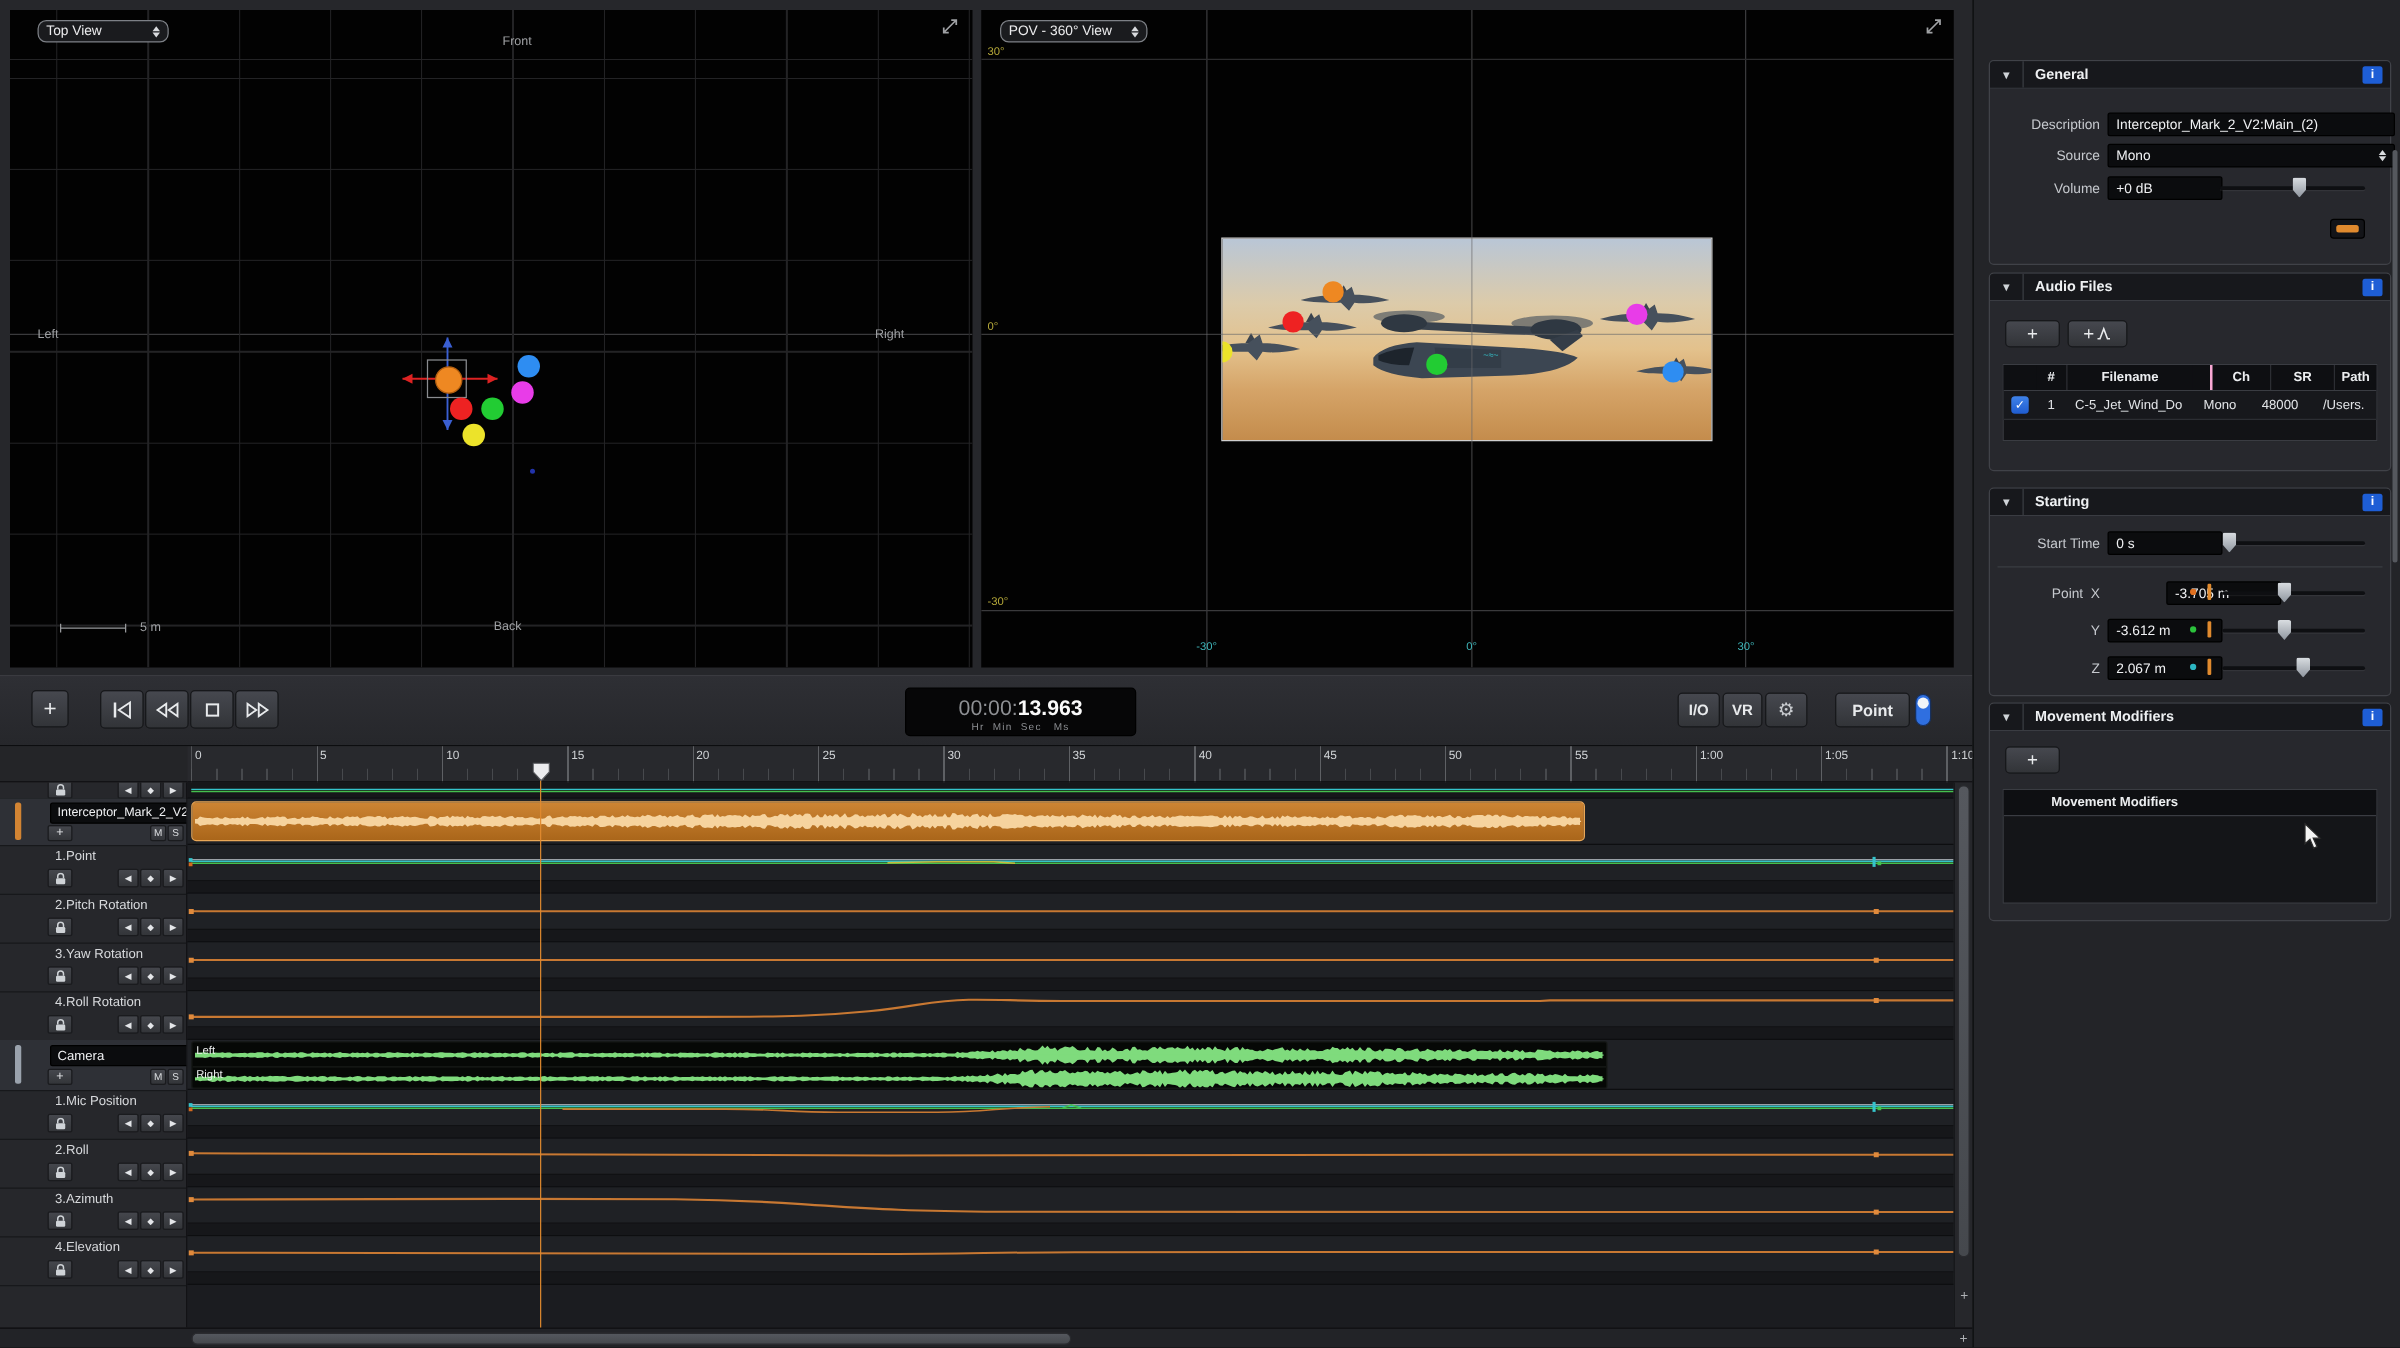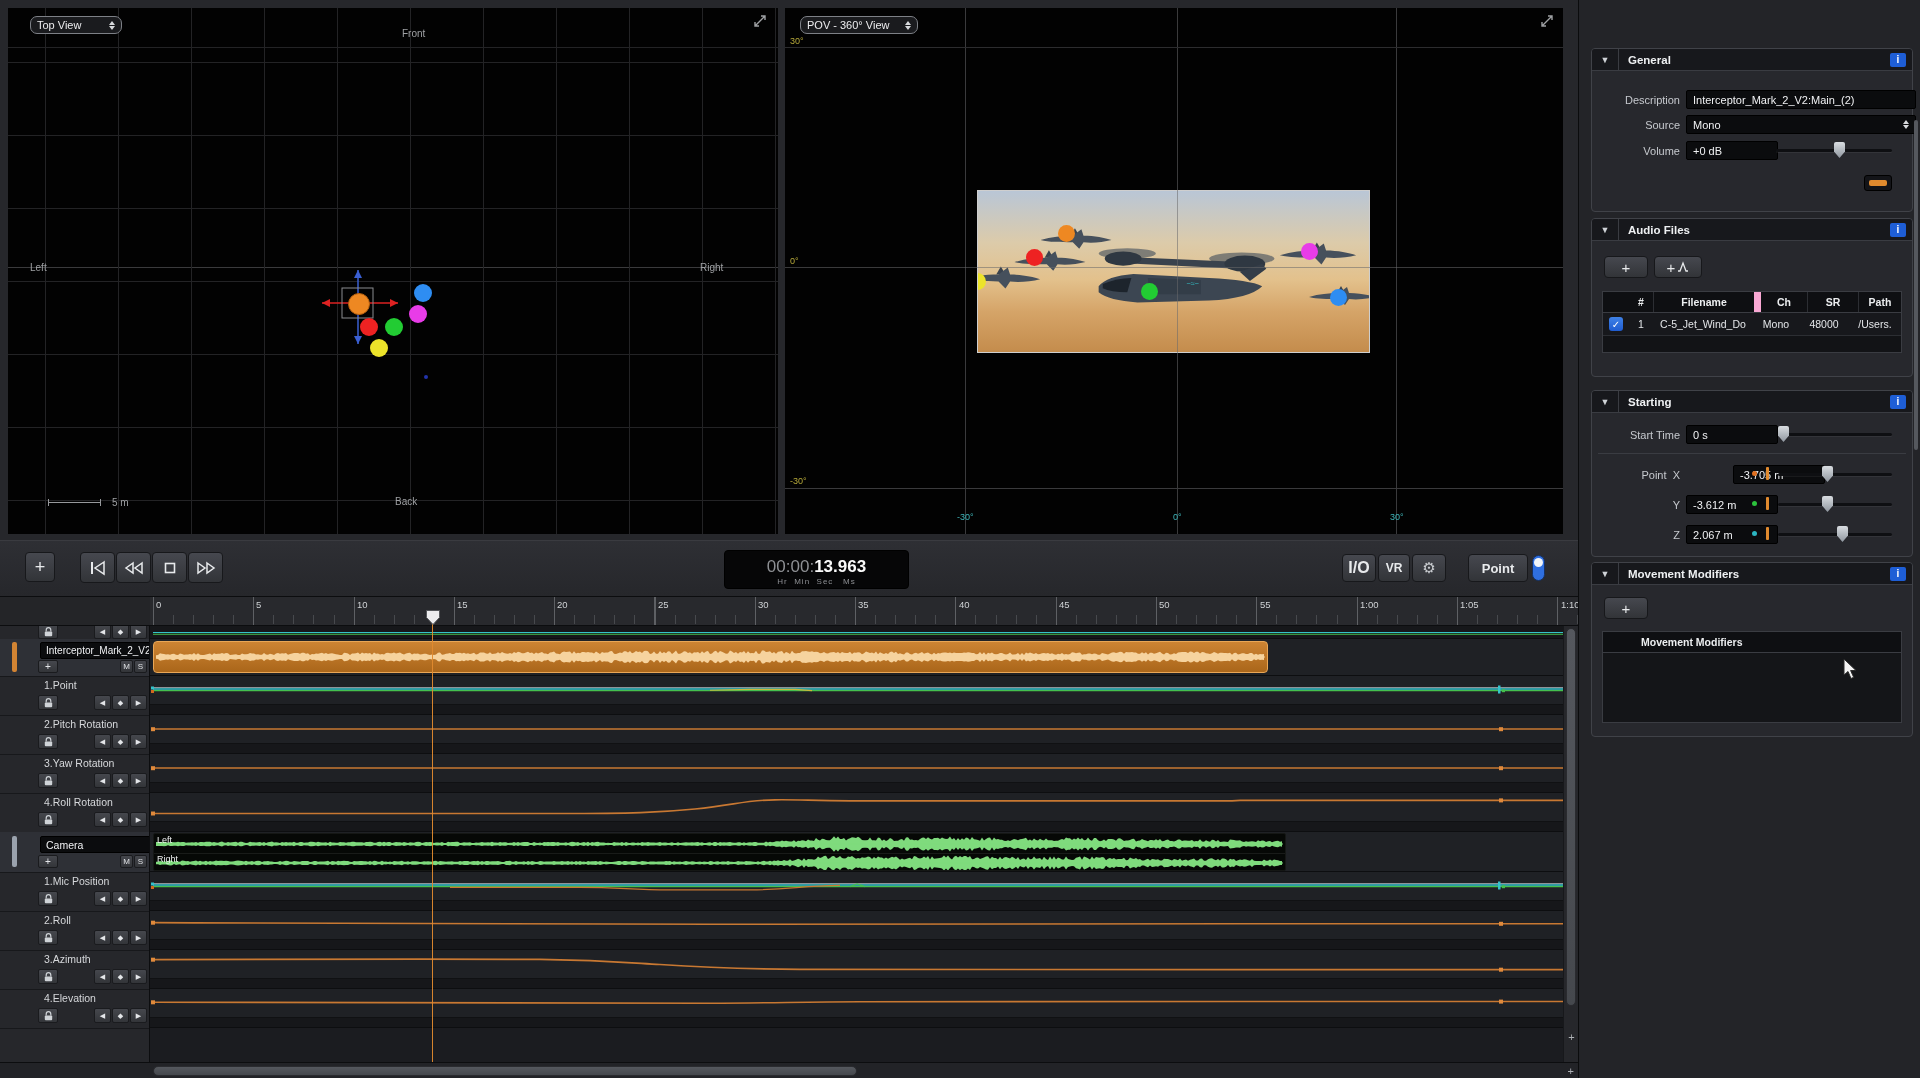--- a/index.html
+++ b/index.html
@@ -101,21 +101,21 @@
         <path d="M44 82 l-4 -8 h8 Z" fill="#3a5fd2"></path>
       <rect x="28" y="26" width="31" height="30" fill="none" stroke="#8a8c90" stroke-width="1"></rect>
     </svg>
     <div class="dot" style="left:340px;top:285px;width:20px;height:20px;background:#ee8822;border:1px solid #b35f10;"></div>
     <div class="dot" style="left:406px;top:276px;width:18px;height:18px;background:#2e8df2;"></div>
     <div class="dot" style="left:401px;top:297px;width:18px;height:18px;background:#e83ce8;"></div>
     <div class="dot" style="left:352px;top:310px;width:18px;height:18px;background:#ee2222;"></div>
     <div class="dot" style="left:377px;top:310px;width:18px;height:18px;background:#22cc33;"></div>
     <div class="dot" style="left:362px;top:331px;width:18px;height:18px;background:#ece32a;"></div>
     <div class="dot" style="left:416px;top:367px;width:4px;height:4px;background:#2233aa;"></div>
-    <div class="selectbox abs" style="left:22px;top:8px;width:92px;">
+    <div class="selectbox abs" style="left:22px;top:8px;width:105px;">
       <span>Top View</span>
       <span class="stepper">
           <i class="up"></i>
           <i class="dn"></i>
         </span>
     </div>
     <svg class="abs" style="left:744px;top:5px;" width="16" height="16" viewBox="0 0 16 16">
       <path d="M3 13 L13 3 M9 3 h4 v4 M7 13 h-4 v-4" stroke="#9fa1a4" stroke-width="1.4" fill="none"></path>
     </svg>
   </div>
@@ -210,21 +210,21 @@
       <svg width="22" height="18" viewBox="0 0 22 18">
           <path d="M3 4 L10 9 L3 14 Z M12 4 L19 9 L12 14 Z" fill="none" stroke="#e8eaec" stroke-width="1.5"></path>
         </svg>
     </div>
     <div class="timecode abs" style="left:695px;top:9px;width:185px;height:39px;padding-top:6px;margin-left:29px;">
       <span style="font-size:17px;"><span style="color:#8e9094;">00:00:</span><b style="color:#fafafa;">13.963</b></span>
       <div class="tc-units">
         <span>Hr</span>&nbsp;&nbsp;<span>Min</span>&nbsp;&nbsp;<span>Sec</span>&nbsp;&nbsp;&nbsp;<span>Ms</span>
       </div>
     </div>
-    <div class="btn abs" style="left:1342px;top:13px;width:34px;height:28px;font-size:16px;font-weight:bold;">I/O</div>
+    <div class="btn abs" style="left:1342px;top:13px;width:34px;height:28px;font-size:12px;font-weight:bold;">I/O</div>
     <div class="btn abs" style="left:1378px;top:13px;width:32px;height:28px;font-size:12px;font-weight:bold;">VR</div>
     <div class="btn abs" style="left:1412px;top:13px;width:34px;height:28px;font-size:15px;color:#c9ccd0;">
       <span>⚙</span>
     </div>
     <div class="btn abs" style="left:1468px;top:13px;width:60px;height:28px;font-size:13px;font-weight:bold;">Point</div>
     <div class="abs" style="left:1532px;top:14px;width:13px;height:26px;background:#2f6fe0;border-radius:7px;border:1px solid #17305e;">
       <div style="width:9px;height:9px;border-radius:50%;background:#f2f5f8;margin:2px auto 0;"></div>
     </div>
   </div>
 
@@ -572,21 +572,21 @@
         <svg width="12" height="12" viewBox="0 0 12 12" style="margin-left:2px;">
             <path d="M1 10 h2 L6 2 L9 10 h2" stroke="#e8eaec" stroke-width="1.3" fill="none"></path>
           </svg>
       </div>
 
       <div class="abs" style="left:10px;top:72px;width:300px;height:62px;border:1px solid #3a3c42;background:#121316;">
         <div style="display:flex;height:20px;border-bottom:1px solid #3a3c42;background:#0e0f12;">
           <div class="tblh" style="width:26px;"></div>
           <div class="tblh" style="width:24px;">#</div>
           <div class="tblh" style="width:100px;border-left:1px solid #2c2e33;">Filename</div>
-          <div class="tblh" style="width:46px;border-left:7px solid #f9a8d4;">Ch</div>
+          <div class="tblh" style="width:46px;border-left:2px solid #f9a8d4;margin-left:14px;">Ch</div>
           <div class="tblh" style="width:50px;border-left:1px solid #2c2e33;">SR</div>
           <div class="tblh" style="flex:1;border-left:1px solid #2c2e33;">Path</div>
         </div>
         <div style="display:flex;height:22px;border-bottom:1px solid #2c2e33;background:#17181c;align-items:center;">
           <div class="tblc" style="width:26px;">
             <span style="width:14px;height:14px;background:linear-gradient(#3f82e8,#1f5cd0);border-radius:3px;color:#fff;font-size:10px;display:flex;align-items:center;justify-content:center;">✓</span>
           </div>
           <div class="tblc" style="width:24px;">1</div>
           <div class="tblc" style="width:100px;">C-5_Jet_Wind_Do</div>
           <div class="tblc" style="width:46px;">Mono</div>

